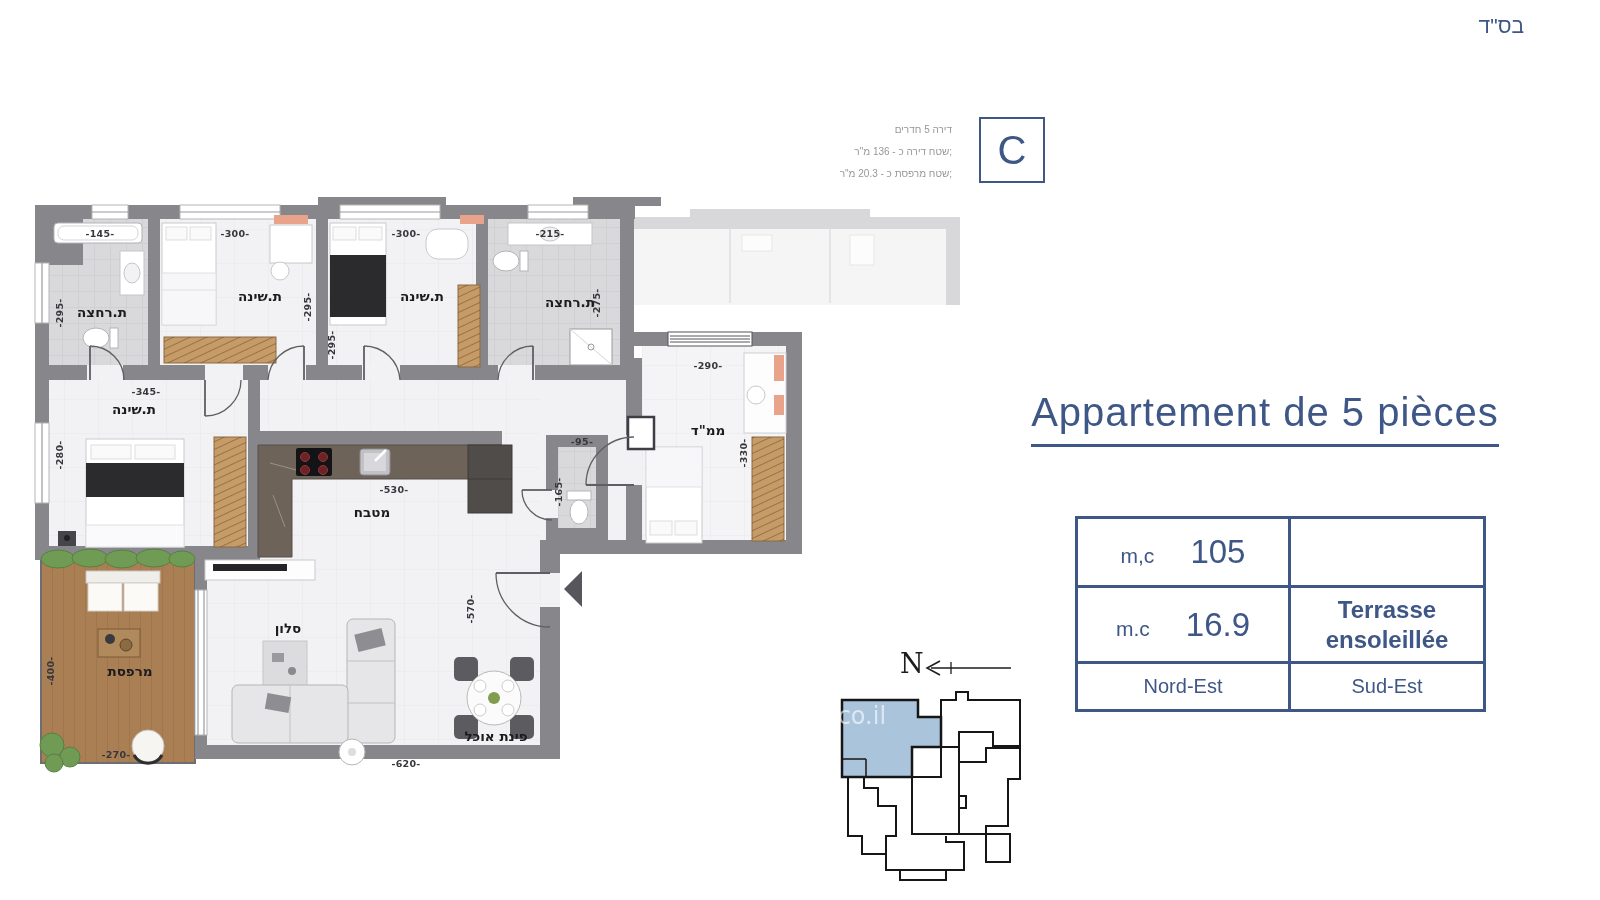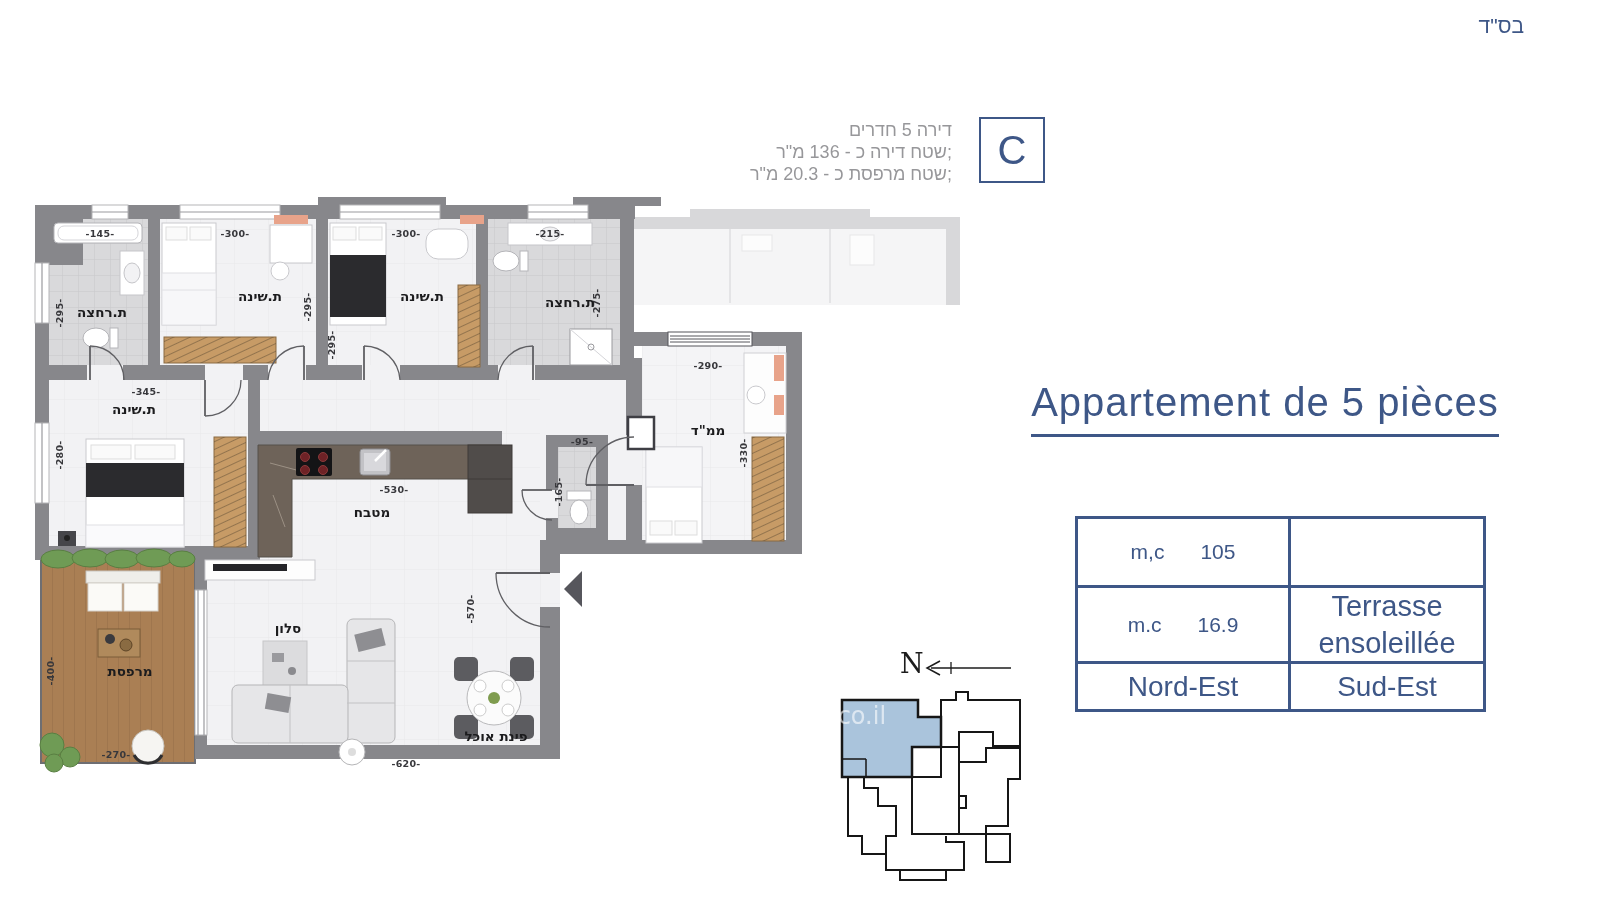--- a/index.html
+++ b/index.html
@@ -3,37 +3,37 @@
 <meta charset="utf-8">
 <style>
   html,body{margin:0;padding:0;background:#ffffff;}
   body{width:1600px;height:900px;position:relative;overflow:hidden;
        font-family:"Liberation Sans","DejaVu Sans",sans-serif;color:#3e5787;}
   .abs{position:absolute;}
   
   #bsd{top:14px;right:76px;font-size:21px;color:#3e5787;}
   
   #unit-info{top:119px;left:700px;width:252px;text-align:right;
-             font-size:18px;line-height:22px;color:#97979a;}
+             font-size:10px;line-height:22px;color:#97979a;}
   #c-box{top:117px;left:979px;width:62px;height:62px;border:2px solid #3e5787;
          display:flex;align-items:center;justify-content:center;
          font-size:40px;color:#3e5787;background:#fff;}
   
-  #title-wrap{top:380px;left:1005px;width:520px;text-align:center;}
+  #title-wrap{top:390px;left:1005px;width:520px;text-align:center;}
   #title-wrap .t{display:inline-block;font-size:40px;letter-spacing:1px;color:#3e5787;
                  border-bottom:3px solid #3e5787;padding-bottom:9px;}
   
   #info-table{top:516px;left:1075px;display:table;border-collapse:collapse;background:#fff;}
   #info-table .row{display:table-row;}
   #info-table .cell{display:table-cell;border:3px solid #3e5787;vertical-align:middle;
                     text-align:center;color:#3e5787;}
   .cl{width:210px;} .cr{width:192px;}
   .r1{height:66px;} .r2{height:73px;} .r3{height:45px;}
-  .unitlbl{font-size:21px;} .val{font-size:21px;margin-left:36px;}
-  .dir{font-size:28px;} .terr{font-size:29px;line-height:1.25;}
+  .unitlbl{font-size:21px;} .val{font-size:33px;margin-left:36px;}
+  .dir{font-size:20px;} .terr{font-size:24px;line-height:1.25;font-weight:bold;}
   
   #north-letter{top:648px;left:900px;font-size:27px;color:#1c1c1c;
                 font-family:"DejaVu Serif",serif;}
   
   svg text{font-family:"DejaVu Sans",sans-serif;}
   .dim{font-size:9.5px;font-weight:600;fill:#38383c;letter-spacing:.3px;}
   .rlabel{font-size:13.5px;font-weight:700;fill:#1c1c1e;}
 </style>
 </head>
 <body>

